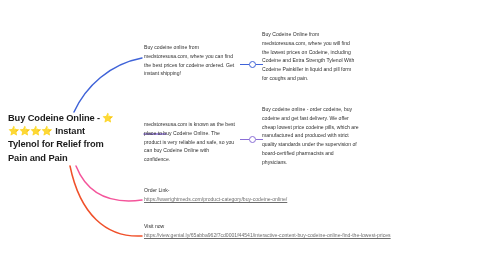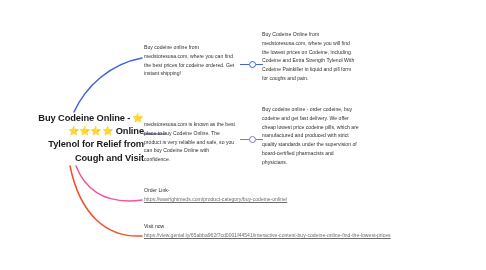--- a/index.html
+++ b/index.html
@@ -26,21 +26,21 @@
     height: 270px;
     pointer-events: none;
   }
 
   
   .center-node {
     position: absolute;
     left: 8px;
     top: 112px;
     width: 136px;
-    text-align: right;
+    text-align: left;
     font-size: 9.3px;
     font-weight: bold;
     line-height: 1.42;
     color: #1c1c1c;
     letter-spacing: -0.1px;
   }
   .center-node .stars {
     color: #f0a500;
     letter-spacing: -0.4px;
   }
@@ -105,23 +105,23 @@
 
     <path d="M 70 166 C 80 214, 106 238, 142 236" fill="none" stroke="#f0502a" stroke-width="1.5" stroke-linecap="round"></path>
 
     <path d="M 240 64.5 L 249 64.5 M 256 64.5 L 263 64.5" fill="none" stroke="#3f63d8" stroke-width="1.2"></path>
 
     <path d="M 240 139.5 L 249 139.5 M 256 139.5 L 263 139.5" fill="none" stroke="#8a6ed6" stroke-width="1.2"></path>
   </svg>
 
   <div class="center-node">
     <span>Buy Codeine Online - </span><span class="stars">⭐</span><br>
-    <span class="stars">⭐⭐⭐⭐</span><span> Online</span><br>
+    <span class="stars">⭐⭐⭐⭐</span><span> Instant</span><br>
     <span>Tylenol for Relief from</span><br>
-    <span>Cough and Visit</span>
+    <span>Pain and Pain</span>
   </div>
 
   <div class="node-text lvl1-a">Buy codeine online from medstoresusa.com, where you can find the best prices for codeine ordered. Get instant shipping!</div>
 
   <div class="node-text lvl1-b">medstoresusa.com is known as the best place to buy Codeine Online. The product is very reliable and safe, so you can buy Codeine Online with confidence.</div>
 
   <div class="conn-dot blue"></div>
   <div class="conn-dot purple"></div>
 
   <div class="node-text lvl2-a">Buy Codeine Online from medstoresusa.com, where you will find the lowest prices on Codeine, including Codeine and Extra Strength Tylenol With Codeine Painkiller in liquid and pill form for coughs and pain.</div>

